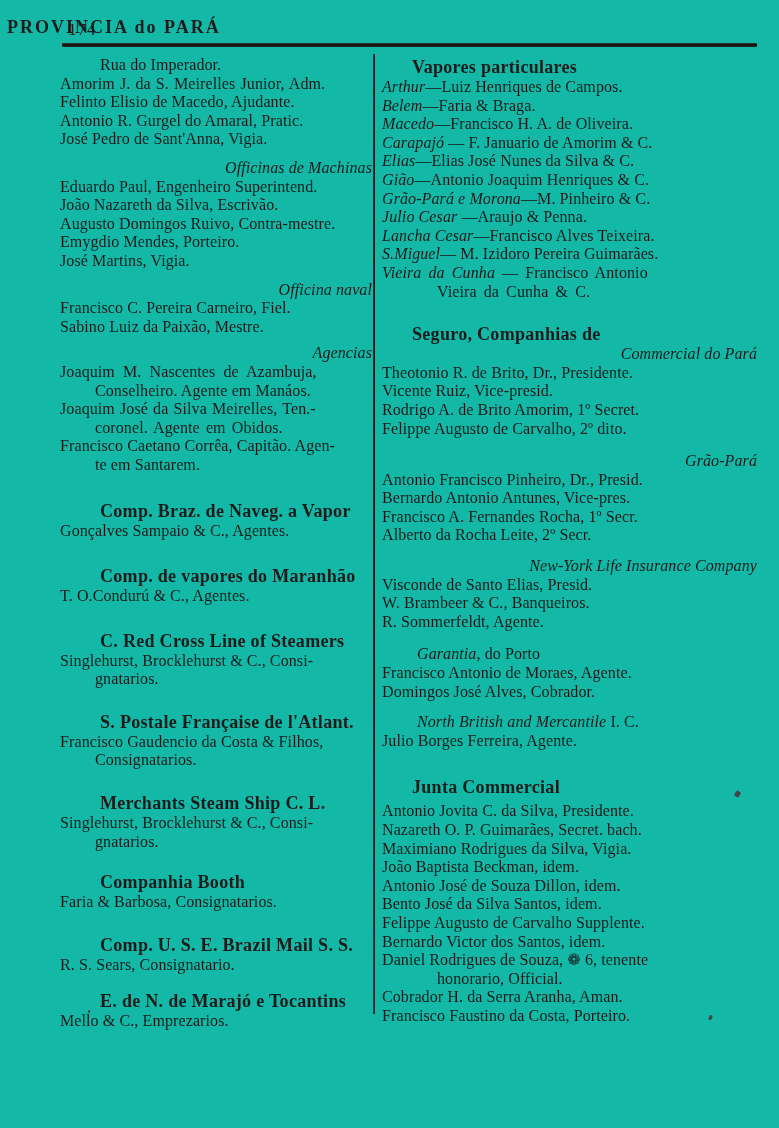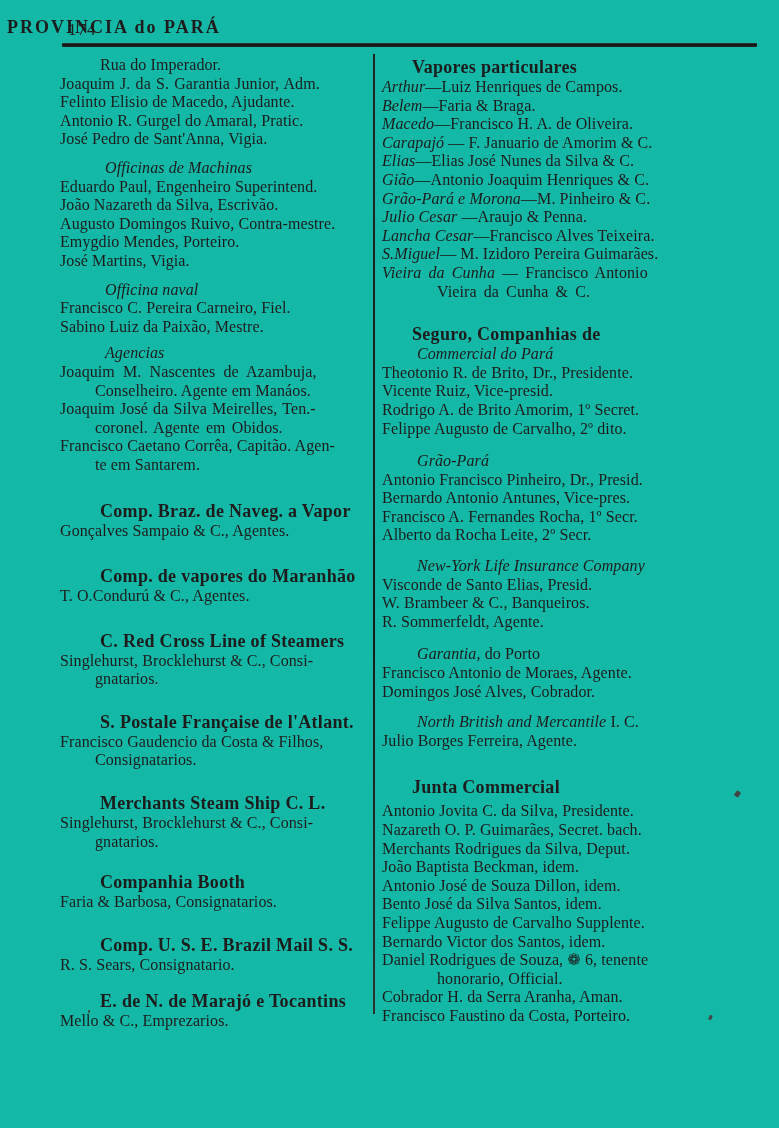--- a/index.html
+++ b/index.html
@@ -15,38 +15,38 @@
   .header-rule{position:absolute;left:62px;top:43px;width:695px;height:4px;
     background:linear-gradient(180deg,#3a3a3a 0%,#101010 45%,#2a2a2a 100%);
     border-radius:1px;}
   .column-divider{position:absolute;left:373px;top:54px;width:2px;height:960px;
     background:linear-gradient(180deg,#242424,#1a1a1a 60%,#303030);}
   .col{position:absolute;top:56px;}
   .col-left{left:60px;width:312px;}
   .col-right{left:382px;width:375px;}
   .line{font-size:16px;line-height:18.6px;white-space:nowrap;letter-spacing:0.1px;}
   .line.bold{font-weight:bold;font-size:18px;line-height:22px;letter-spacing:0.3px;}
-  .line.italic{font-style:italic;}
+  .line.italic{font-style:italic;text-align:right;}
   .line i{font-style:italic;}
   .speck{position:absolute;background:#444;border-radius:1px;}
   .speck1{left:735px;top:791px;width:5px;height:6px;transform:rotate(35deg);}
   .speck2{left:709px;top:1015px;width:3px;height:5px;transform:rotate(25deg);}
   .speck3{left:88px;top:1010px;width:2px;height:3px;}
 </style>
 </head>
 <body>
 
 <div class="page">
   <div class="page-number">174</div>
   <div class="page-title">PROVINCIA do PARÁ</div>
   <div class="header-rule"></div>
   <div class="column-divider"></div>
   <div class="col col-left">
       <div class="line" style="padding-left: 40px; font-family: Liberation Serif, serif;">Rua do Imperador.</div>
-      <div class="line" style="word-spacing: 1px;">Joaquim J. da S. Garantia Junior, Adm.</div>
+      <div class="line" style="word-spacing: 1px;">Amorim J. da S. Meirelles Junior, Adm.</div>
       <div class="line">Felinto Elisio de Macedo, Ajudante.</div>
       <div class="line">Antonio R. Gurgel do Amaral, Pratic.</div>
       <div class="line">José Pedro de Sant'Anna, Vigia.</div>
       <div class="line italic" style="padding-left: 45px; margin-top: 10px;">Officinas de Machinas</div>
       <div class="line">Eduardo Paul, Engenheiro Superintend.</div>
       <div class="line">João Nazareth da Silva, Escrivão.</div>
       <div class="line">Augusto Domingos Ruivo, Contra-mestre.</div>
       <div class="line">Emygdio Mendes, Porteiro.</div>
       <div class="line">José Martins, Vigia.</div>
       <div class="line italic" style="padding-left: 45px; margin-top: 10px;">Officina naval</div>
@@ -109,21 +109,21 @@
       <div class="line">W. Brambeer &amp; C., Banqueiros.</div>
       <div class="line">R. Sommerfeldt, Agente.</div>
       <div class="line" style="padding-left: 35px; margin-top: 14px;"><i>Garantia</i>, do Porto</div>
       <div class="line">Francisco Antonio de Moraes, Agente.</div>
       <div class="line">Domingos José Alves, Cobrador.</div>
       <div class="line" style="padding-left: 35px; margin-top: 12px;"><i>North British and Mercantile</i> I. C.</div>
       <div class="line">Julio Borges Ferreira, Agente.</div>
       <div class="line bold" style="padding-left: 30px; margin-top: 26px;">Junta Commercial</div>
       <div class="line" style="margin-top: 4px;">Antonio Jovita C. da Silva, Presidente.</div>
       <div class="line">Nazareth O. P. Guimarães, Secret. bach.</div>
-      <div class="line">Merchants Rodrigues da Silva, Deput.</div>
+      <div class="line">Maximiano Rodrigues da Silva, Vigia.</div>
       <div class="line">João Baptista Beckman, idem.</div>
       <div class="line">Antonio José de Souza Dillon, idem.</div>
       <div class="line">Bento José da Silva Santos, idem.</div>
       <div class="line">Felippe Augusto de Carvalho Supplente.</div>
       <div class="line">Bernardo Victor dos Santos, idem.</div>
       <div class="line">Daniel Rodrigues de Souza, ❁ 6, tenente</div>
       <div class="line" style="padding-left: 55px;">honorario, Official.</div>
       <div class="line">Cobrador H. da Serra Aranha, Aman.</div>
       <div class="line">Francisco Faustino da Costa, Porteiro.</div>
     </div>

